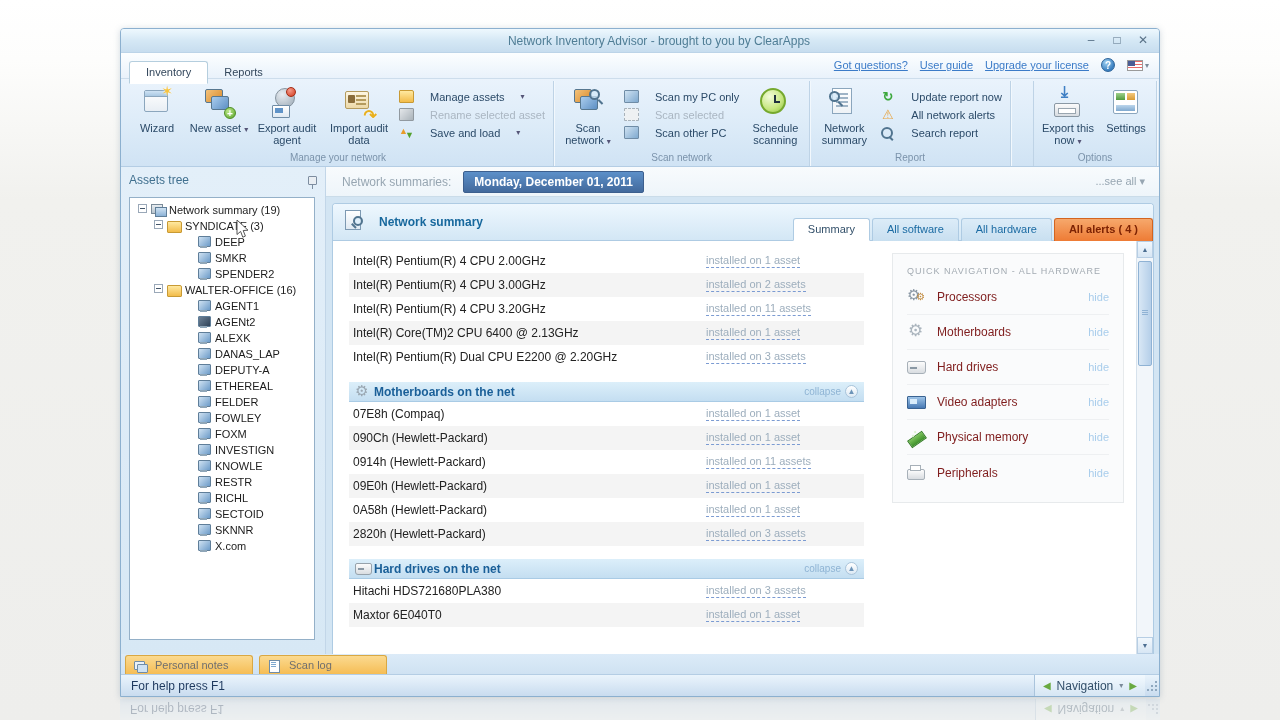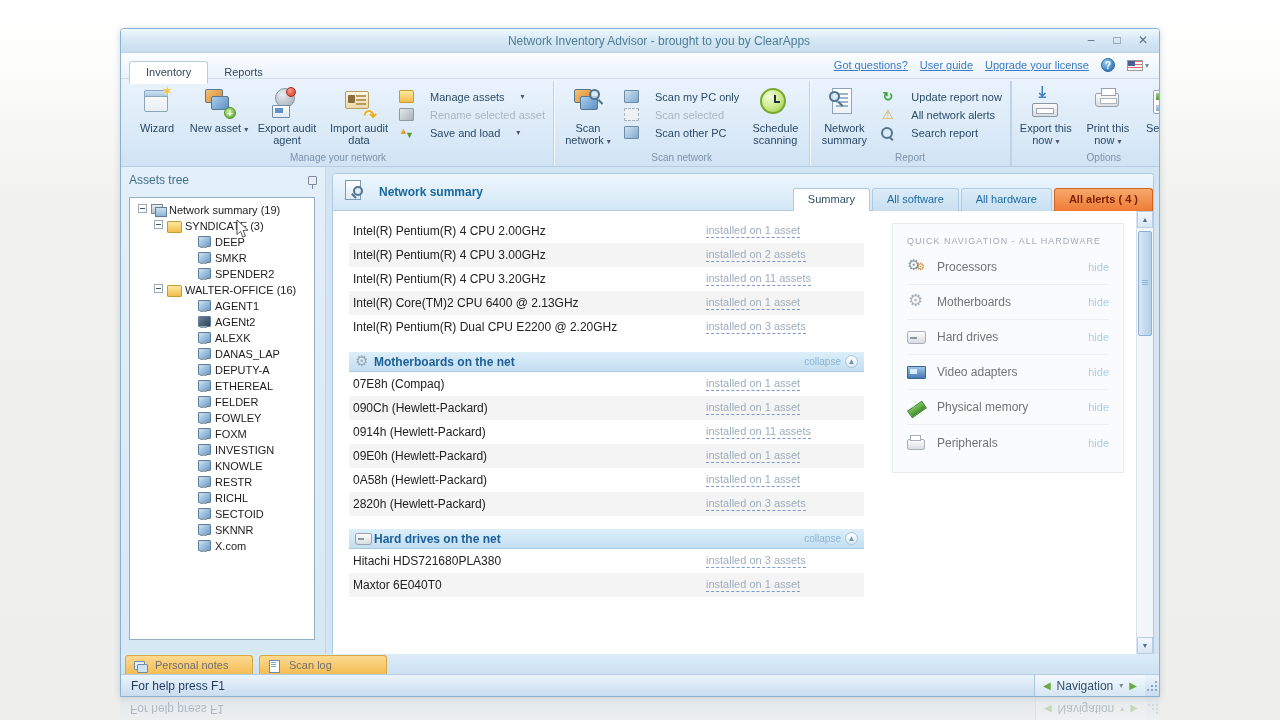--- a/index.html
+++ b/index.html
@@ -180,21 +180,21 @@
   .col-btn { width:13px; height:13px; border-radius:50%; background:linear-gradient(#fff,#dce9f4); border:1px solid #a9c4da;
     color:#6d94b8; font-size:8px; line-height:12px; text-align:center; }
 
   
   .quicknav { position:absolute; right:29px; top:12px; width:232px; background:#fafbfc; border:1px solid #e7eaec;
     padding:12px 14px 12px; }
   .qn-title { color:#a3abb2; font-size:9px; letter-spacing:1px; margin-bottom:4px; }
   .qn-item { height:35px; display:flex; align-items:center; gap:10px; border-bottom:1px solid #eef0f2; }
   .qn-item:last-child { border-bottom:none; }
   .qn-icon { width:20px; height:16px; flex:0 0 20px; position:relative; }
-  .qn-label { color:#737373; font-size:12px; cursor:pointer; }
+  .qn-label { color:#7f1d1d; font-size:12px; cursor:pointer; }
   .qn-hide { margin-left:auto; color:#a8cdec; cursor:pointer; }
   .qi-proc::before { content:"⚙"; position:absolute; left:0; top:-3px; font-size:15px; color:#8b98a5; }
   .qi-proc::after { content:"⚙"; position:absolute; left:9px; top:2px; font-size:10px; color:#c08a3e; }
   .qi-mobo::before { content:"⚙"; position:absolute; left:1px; top:-4px; font-size:17px; color:#aab4bd; }
   .qi-hdd::before { content:""; position:absolute; left:0; top:2px; width:17px; height:11px; background:linear-gradient(#fcfcfc,#d9dde1); border:1px solid #a7b0b8; border-radius:2px 2px 3px 3px; }
   .qi-hdd::after { content:""; position:absolute; left:3px; top:8px; width:7px; height:2px; background:#8a98a4; }
   .qi-video::before { content:""; position:absolute; left:0; top:2px; width:17px; height:11px; background:linear-gradient(#9ec4e8,#4779b4); border:1px solid #3a6392; border-radius:1px; }
   .qi-video::after { content:""; position:absolute; left:3px; top:5px; width:7px; height:5px; background:#d9ecfb; }
   .qi-ram::before { content:""; position:absolute; left:1px; top:6px; width:16px; height:7px; background:linear-gradient(#7cc35a,#3d8f2a); border:1px solid #2f7a1f; transform:rotate(-35deg); }
   .qi-ram::after { content:""; position:absolute; left:5px; top:6px; width:2px; height:2px; background:#d9f2cc; box-shadow:4px -2px 0 #d9f2cc; transform:rotate(-35deg); }
@@ -395,26 +395,20 @@
 
     <div class="rgroup" style="border-left:1px solid #bed3e6;">
       <div class="rgroup-body">
         <div class="bigbtn">
           <span class="bi">
               <span class="tray"></span>
               <span class="bluearrow">⤓</span>
             </span>
           <span class="lbl"><span>Export this now</span> <span class="caret">▾</span></span>
         </div>
-        <div class="bigbtn">
-          <span class="bi">
-              <span class="printer"></span>
-            </span>
-          <span class="lbl"><span>Print this now</span> <span class="caret">▾</span></span>
-        </div>
         <div class="bigbtn" style="width:52px">
           <span class="bi">
               <span class="setwin">
                 <span class="bar"></span>
               </span>
             </span>
           <span class="lbl">Settings</span>
         </div>
       </div>
       <div class="rgroup-label">Options</div>
@@ -558,20 +552,25 @@
 
           <div class="tree-item lvl2 ic-pc">
             <span class="expander"></span>
             <span class="t-icon"></span>
             <span>X.com</span>
           </div>
         </div>
     </div>
 
     <div class="content">
+      <div class="datebar">
+        <span class="dlabel">Network summaries:</span>
+        <span class="date-badge">Monday, December 01, 2011</span>
+        <span class="seeall">...see all ▾</span>
+      </div>
 
       <div class="card-wrap">
         <div class="card">
           <div class="card-hdr">
             <span class="rep-icon">
                 <span class="pg"></span>
                 <span class="mg"></span>
               </span>
             <span class="card-title">Network summary</span>
             <div class="rep-tabs">

